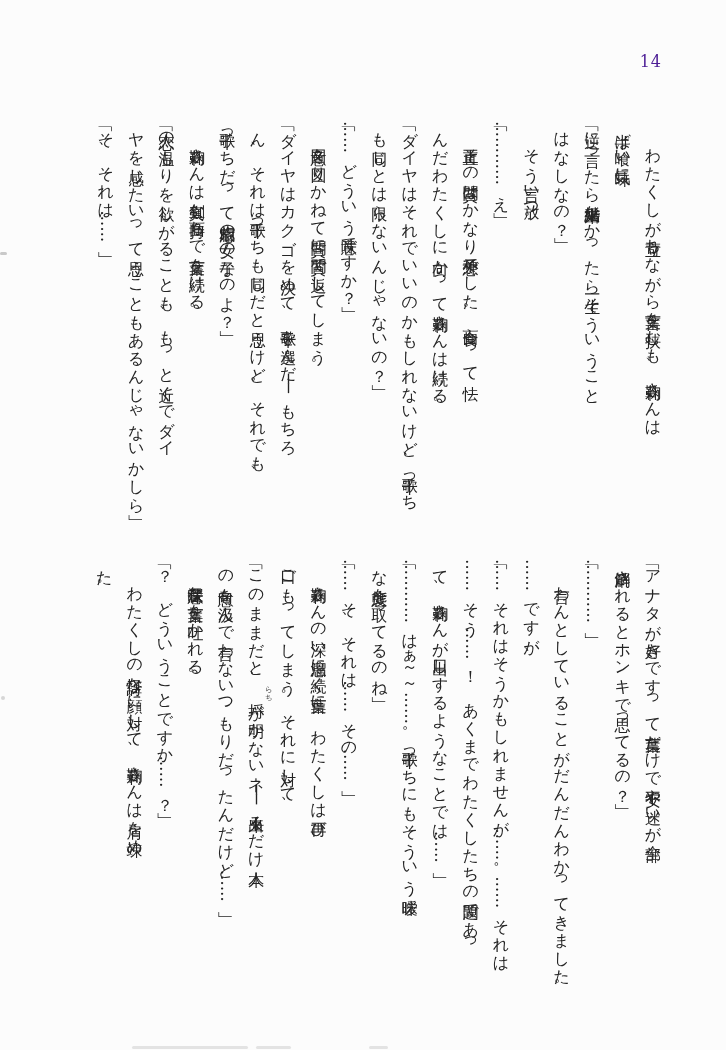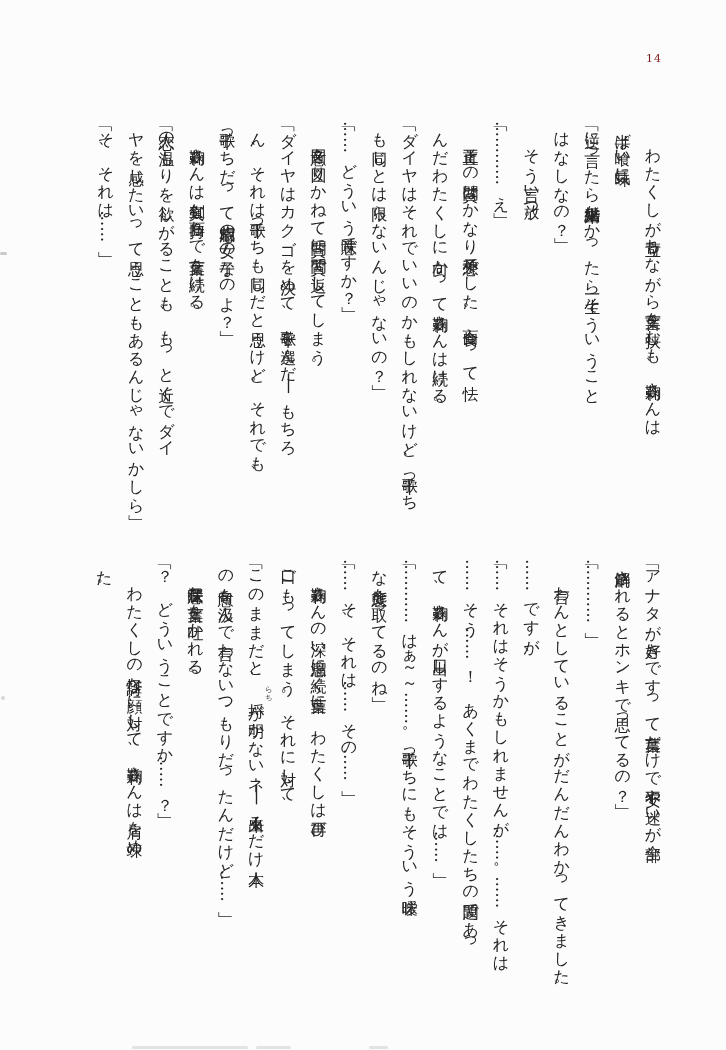--- a/index.html
+++ b/index.html
@@ -15,23 +15,23 @@
     font-family: "DejaVu Serif", "Liberation Serif", serif;
   }
   .page {
     position: absolute;
     inset: 0;
   }
   .page-number {
     position: absolute;
     top: 52px;
     right: 64px;
-    font-size: 11px;
+    font-size: 16px;
     letter-spacing: 1px;
-    color: #7f1d1d;
+    color: #4c1d95;
   }
   .vblock {
     position: absolute;
     writing-mode: vertical-rl;
     text-orientation: mixed;
     font-size: 16px;
     line-height: 30.4px;
     color: #242424;
     white-space: pre;
     height: 430px;

